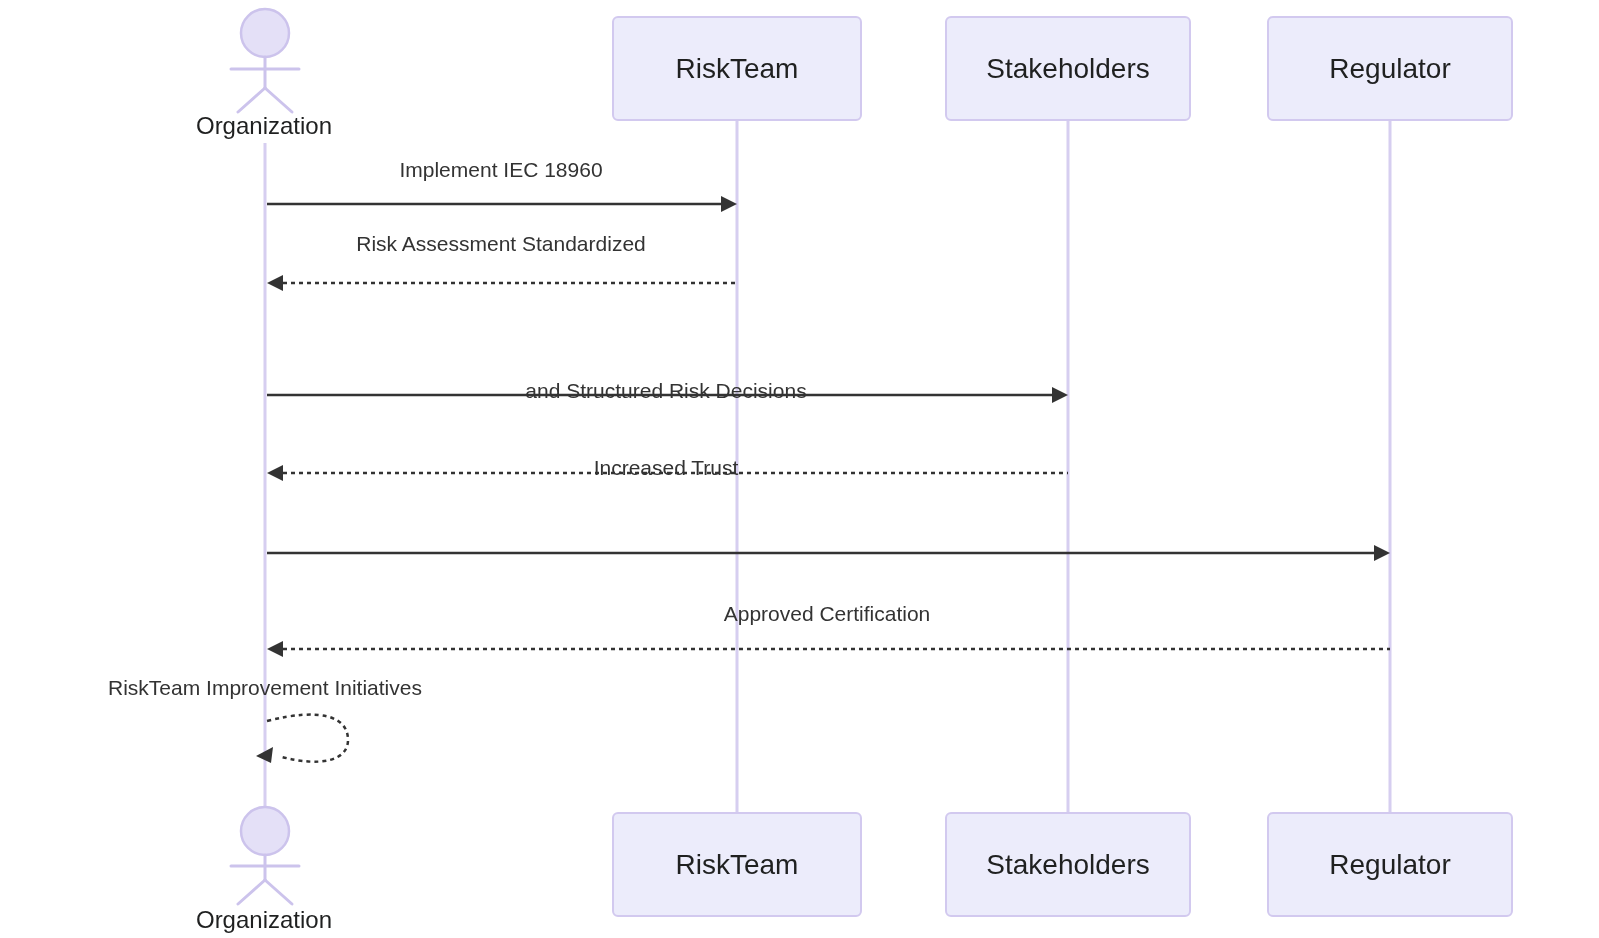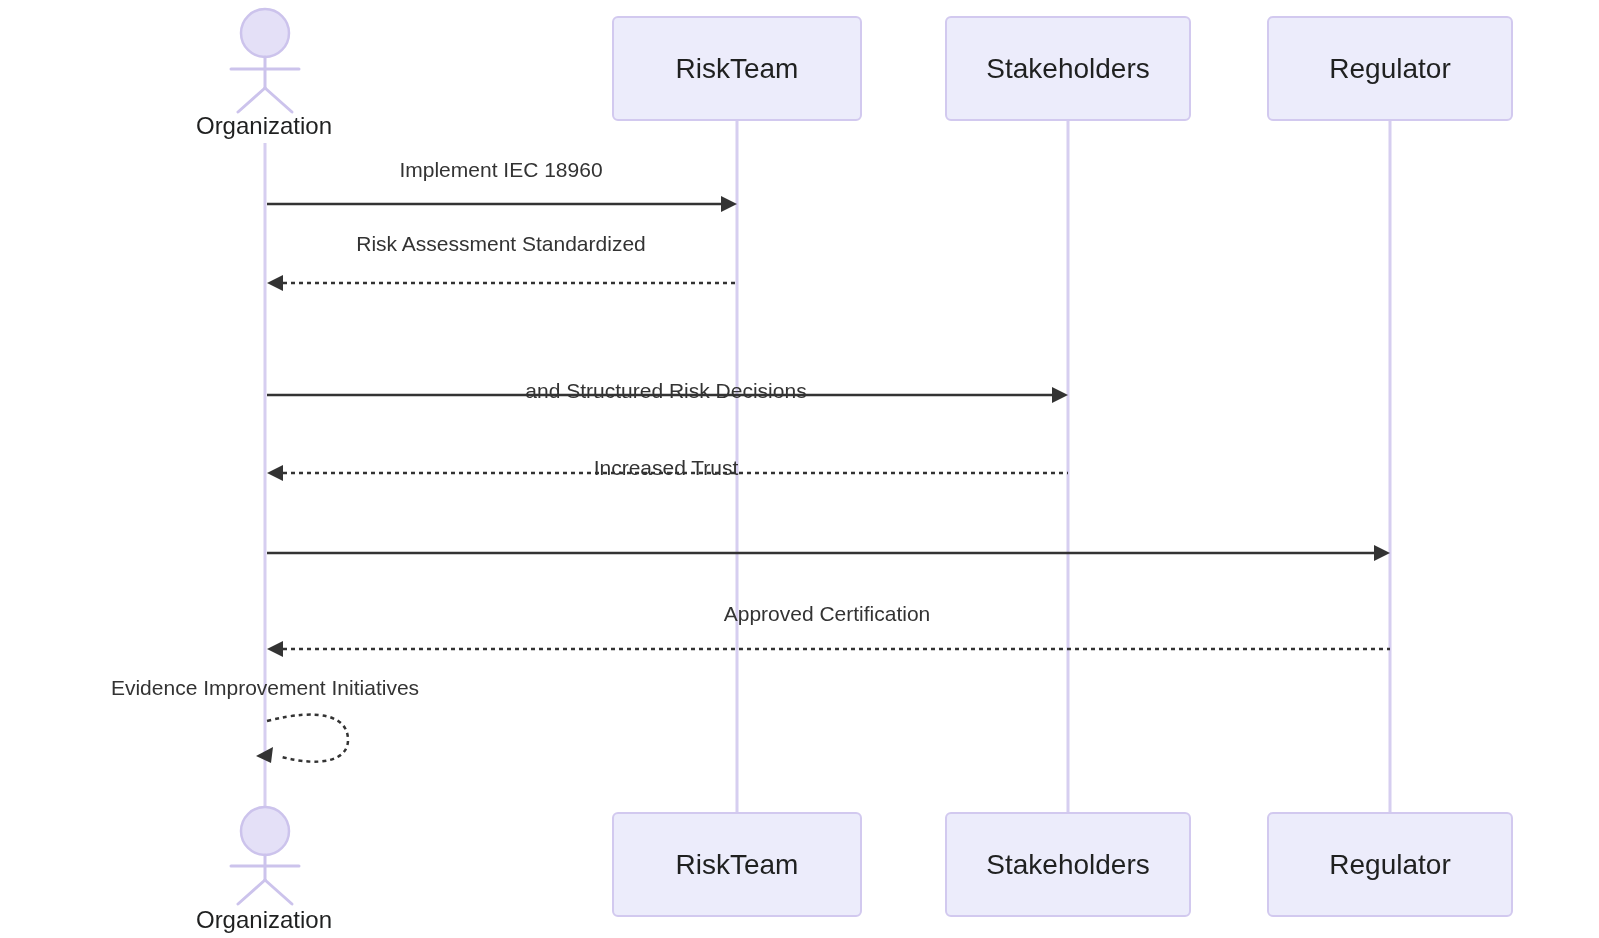--- a/index.html
+++ b/index.html
@@ -146,15 +146,15 @@
   </div>
 
   <div class="actor-label" style="left:264px; top:112px;">Organization</div>
   <div class="actor-label" style="left:264px; top:906px;">Organization</div>
 
   <div class="msg-label" style="left:501px; top:170px;">Implement IEC 18960</div>
   <div class="msg-label" style="left:501px; top:244px;text-align:center;">Risk Assessment Standardized</div>
   <div class="msg-label" style="left:666px; top:362px;margin-top:29px;">and Structured Risk Decisions</div>
   <div class="msg-label" style="left:666px; top:442px;margin-top:26px;">Increased Trust</div>
   <div class="msg-label" style="left:827px; top:614px;">Approved Certification</div>
-  <div class="msg-label" style="left:265px; top:688px;">Evidence Improvement Initiatives</div>
+  <div class="msg-label" style="left:265px; top:688px;">RiskTeam Improvement Initiatives</div>
 
 </div>
 
 </body></html>

